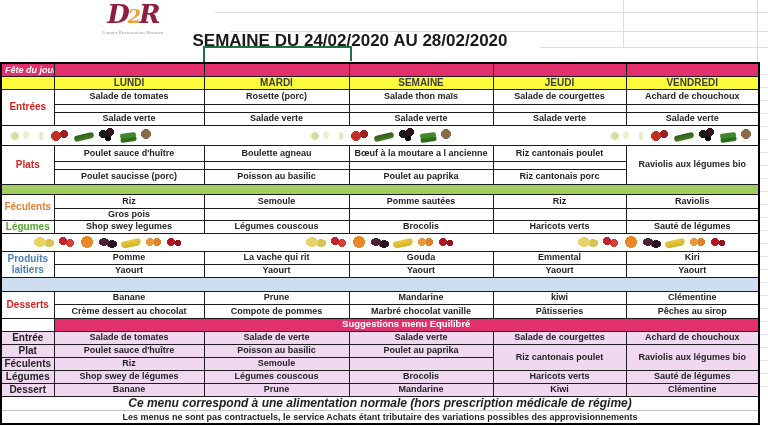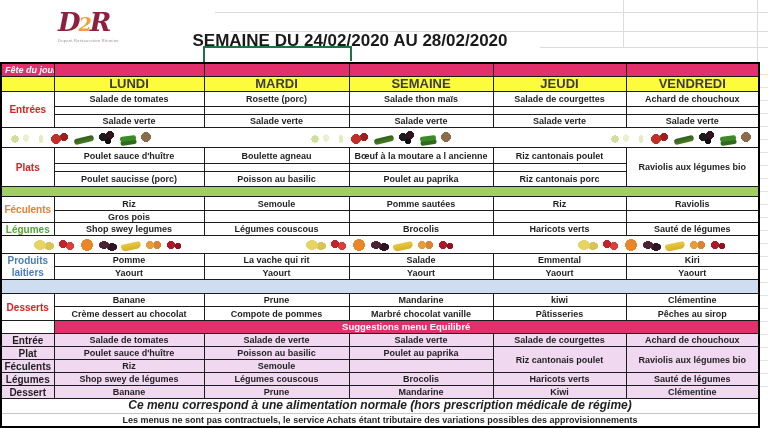--- a/index.html
+++ b/index.html
@@ -1,38 +1,38 @@
 <!DOCTYPE html>
 <html><head>
 <meta charset="utf-8">
 <style>
   html,body{margin:0;padding:0;background:#fff;}
   .sheet{position:relative;width:768px;height:428px;overflow:hidden;background:#fff;
          font-family:"Liberation Sans",sans-serif;color:#1f1f1f;}
   
   .gl{position:absolute;background:#dcdcdc;}
   
-  .logo{position:absolute;left:58px;top:9px;width:150px;height:32px;line-height:26px;}
+  .logo{position:absolute;left:58px;top:1px;width:150px;height:32px;text-align:center;line-height:26px;}
   .logo .d2r{font-family:"DejaVu Serif",serif;font-style:italic;font-weight:700;font-size:26px;color:#8e1f3f;letter-spacing:-2px;}
   .logo .two{color:#f0a13c;font-size:19px;}
   .logo .sub{font-size:4px;color:#9a8f93;line-height:4px;letter-spacing:.3px;}
   .title{position:absolute;left:180px;top:31px;width:340px;text-align:center;
          font-size:17px;font-weight:700;color:#1a1a1a;}
   .selcell{position:absolute;left:203px;top:46px;width:145px;height:16px;border:2px solid #1f7244;}
   .selcell:after{content:"";position:absolute;right:-3px;bottom:-3px;width:4px;height:4px;background:#1f7244;border:1px solid #fff;}
   .rightmargin{position:absolute;left:758px;top:62px;width:10px;height:333px;
     background:repeating-linear-gradient(to bottom,transparent 0,transparent 12px,#e3e3e3 12px,#e3e3e3 13px);}
   
   table.menu{position:absolute;left:0;top:62px;width:758px;border-collapse:collapse;table-layout:fixed;
              border:2px solid #000;}
   td{border:1px solid #1c1c1c;padding:0 1px;text-align:center;font-size:9px;font-weight:600;
      color:#1f1f1f;overflow:hidden;white-space:nowrap;line-height:1.15;}
   tr.fete td{background:#e2306c;}
   td.fete-label{color:#fff;font-style:italic;font-weight:700;text-align:left;padding-left:3px;font-size:9px;}
-  tr.dayrow td{background:#fcfc3c;color:#3d3d3d;font-weight:700;font-size:13px;}
+  tr.dayrow td{background:#fcfc3c;color:#3d3d3d;font-weight:700;font-size:10px;}
   td.lbl{font-weight:700;font-size:10px;}
   .lbl-red{color:#d92121;} .lbl-orange{color:#ed7d31;} .lbl-green{color:#55a630;} .lbl-blue{color:#4a7ebb;}
   td.band-green{background:#a0ce63;} td.band-blue{background:#cfddf1;}
   td.strip{padding:0 6px;}
   .stripbox{display:flex;justify-content:space-between;align-items:center;height:100%;}
   .pgroup{display:flex;align-items:center;gap:4px;}
   tr.sugg td{background:#f0d8f0;}
   td.sugg-head{background:#e2306c;color:#fff;font-weight:700;font-size:9.5px;}
   td.white{background:#fff;}
   td.foot{border:1px solid #c4c4c4;background:#fff;}
@@ -245,21 +245,21 @@
       </td>
     </tr>
 
     <tr style="height:13px">
       <td class="lbl lbl-blue" rowspan="2">
         <div>Produits</div>
         <div>laitiers</div>
       </td>
       <td>Pomme</td>
       <td>La vache qui rit</td>
-      <td>Salade</td>
+      <td>Gouda</td>
       <td>Emmental</td>
       <td>Kiri</td>
     </tr>
     <tr style="height:13px">
       <td>Yaourt</td>
       <td>Yaourt</td>
       <td>Yaourt</td>
       <td>Yaourt</td>
       <td>Yaourt</td>
     </tr>

